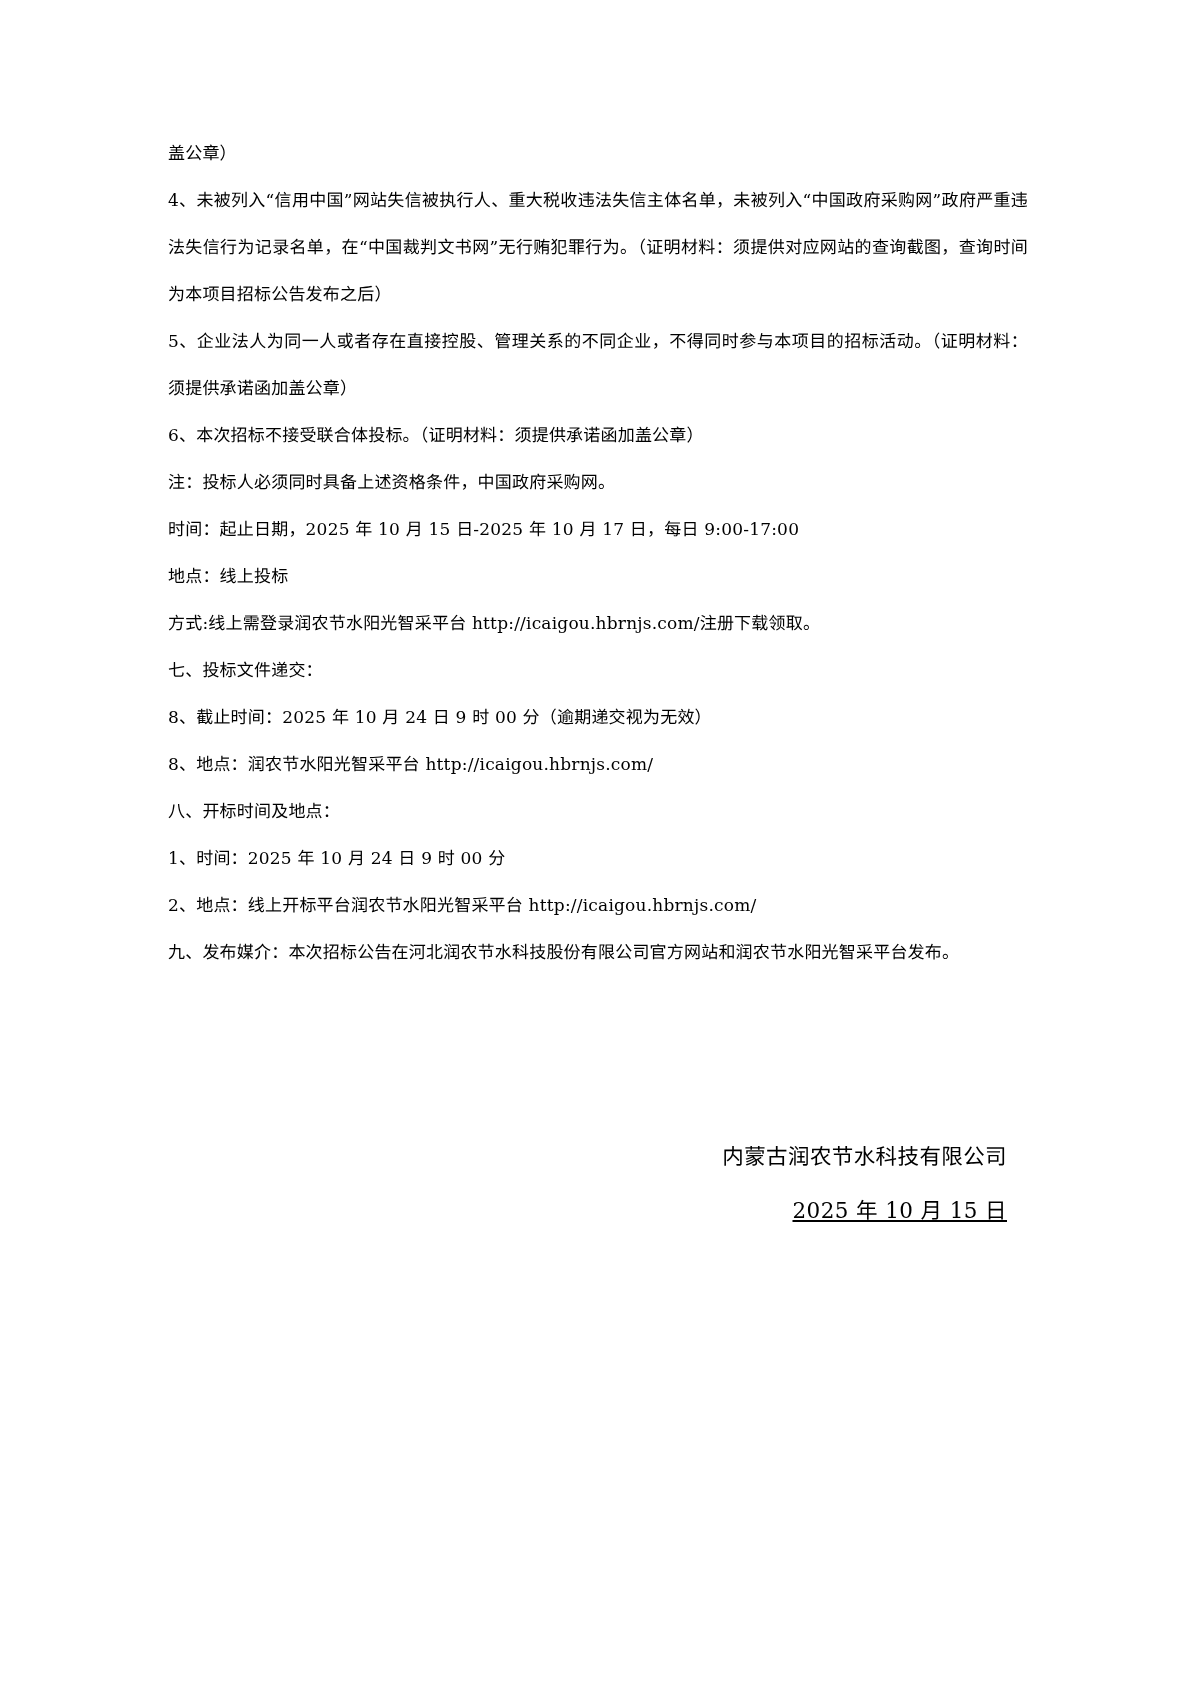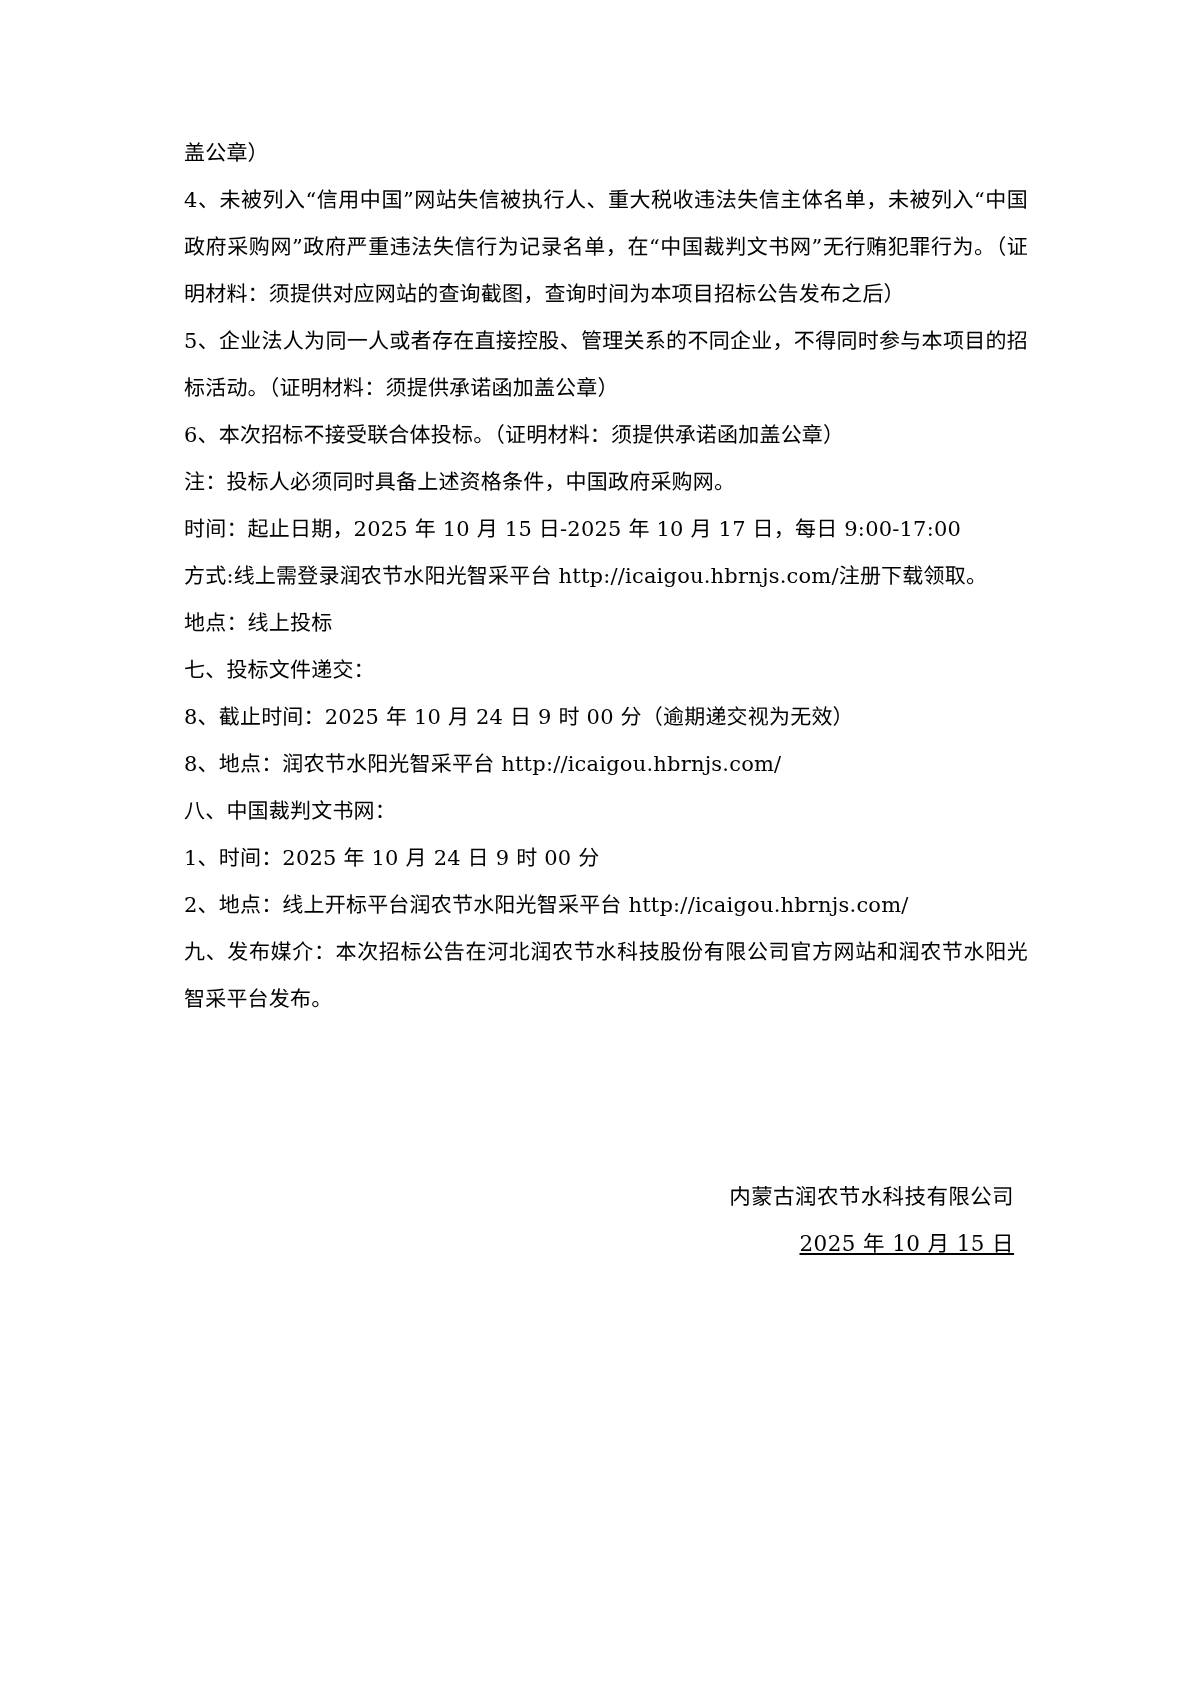--- a/index.html
+++ b/index.html
@@ -21,36 +21,36 @@
     top: 0;
     width: 1190px;
     height: 1683px;
     box-sizing: border-box;
     padding: 130px 168px 0 168px;
   }
   .doc-body {
     width: 860px;
   }
   p.line {
-    margin: 0 0 0 16px;
-    font-size: 21px;
+    margin: 0 0 0 0;
+    font-size: 17px;
     line-height: 47px;
     text-align: justify;
     text-justify: inter-ideograph;
     letter-spacing: 0.2px;
     white-space: normal;
   }
   .spacer-tail { height: 150px; }
   .sign-block {
     margin-top: 0;
     text-align: right;
     padding-right: 14px;
   }
   .sign-block p {
-    margin: 0;
+    margin: 7px;
     font-size: 21.5px;
     line-height: 47px;
     letter-spacing: 0.4px;
   }
   .sign-date {
     letter-spacing: 2.2px;
     text-decoration: underline;
   }
 </style>
 </head>
@@ -58,26 +58,26 @@
 
 <div class="page">
   <div class="doc-body">
 
     <p class="line">盖公章）</p>
     <p class="line">4、未被列入“信用中国”网站失信被执行人、重大税收违法失信主体名单，未被列入“中国政府采购网”政府严重违法失信行为记录名单，在“中国裁判文书网”无行贿犯罪行为。（证明材料：须提供对应网站的查询截图，查询时间为本项目招标公告发布之后）</p>
     <p class="line">5、企业法人为同一人或者存在直接控股、管理关系的不同企业，不得同时参与本项目的招标活动。（证明材料：须提供承诺函加盖公章）</p>
     <p class="line">6、本次招标不接受联合体投标。（证明材料：须提供承诺函加盖公章）</p>
     <p class="line">注：投标人必须同时具备上述资格条件，中国政府采购网。</p>
     <p class="line">时间：起止日期，2025 年 10 月 15 日-2025 年 10 月 17 日，每日 9:00-17:00</p>
+    <p class="line">地点：线上投标</p>
     <p class="line">方式:线上需登录润农节水阳光智采平台 http://icaigou.hbrnjs.com/注册下载领取。</p>
-    <p class="line">地点：线上投标</p>
     <p class="line">七、投标文件递交：</p>
     <p class="line">8、截止时间：2025 年 10 月 24 日 9 时 00 分（逾期递交视为无效）</p>
     <p class="line">8、地点：润农节水阳光智采平台 http://icaigou.hbrnjs.com/</p>
-    <p class="line">八、中国裁判文书网：</p>
+    <p class="line">八、开标时间及地点：</p>
     <p class="line">1、时间：2025 年 10 月 24 日 9 时 00 分</p>
     <p class="line">2、地点：线上开标平台润农节水阳光智采平台 http://icaigou.hbrnjs.com/</p>
     <p class="line">九、发布媒介：本次招标公告在河北润农节水科技股份有限公司官方网站和润农节水阳光智采平台发布。</p>
 
     <div class="spacer-tail"></div>
 
     <div class="sign-block">
       <p>内蒙古润农节水科技有限公司</p>
       <p class="sign-date">2025 年 10  月 15 日</p>
     </div>

